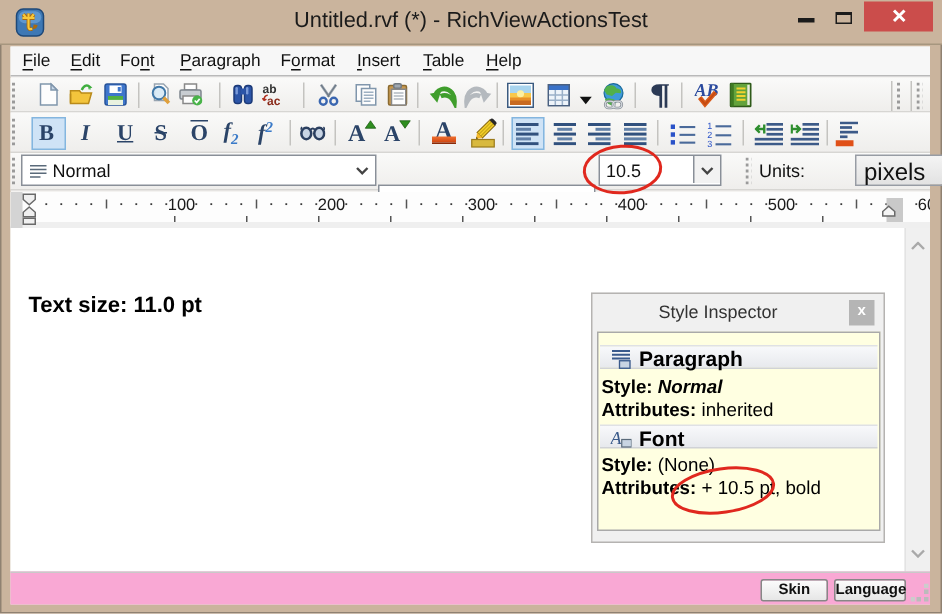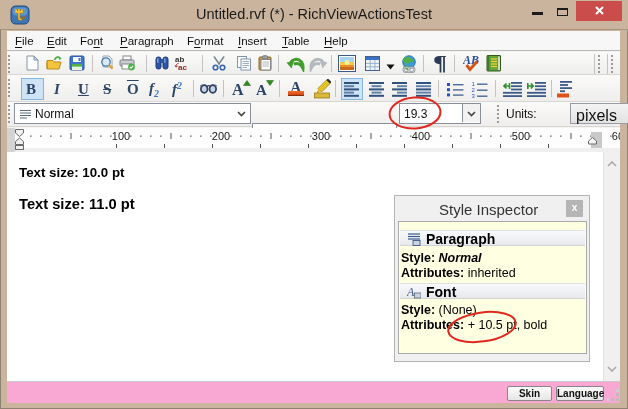--- a/index.html
+++ b/index.html
@@ -39,21 +39,21 @@
 
 #doc { position:absolute; left:0; top:121px; width:613px; height:229px; background:#fff; }
 
 #vsb { position:absolute; left:596px; top:0px; width:17px; height:229px; background:#f0f0f0; border-left:1px solid #e3e3e3; }
 .chev { position:absolute; left:3px; width:10px; height:6px; }
 
 #status { position:absolute; left:0; top:350px; width:613px; height:22px; background:#f9a8d4; border-top:1px solid #c9c9c9; }
 .sbtn { position:absolute; top:4px; height:15px; background:linear-gradient(#fcfcfc,#e6e6e6); border:1px solid #878787; border-radius:2px; font-size:10px; font-weight:bold; color:#111; text-align:center; }
 
 #insp { position:absolute; left:387px; top:164px; width:196px; height:167px; background:#f0f0f0; border:1px solid #b5b3b1; }
-#insp .ititle { position:absolute; left:0; top:0; width:100%; height:29px; font-size:15px; color:#333; }
+#insp .ititle { position:absolute; left:0; top:0; width:100%; height:29px; font-size:12px; color:#333; }
 #insp .iclose { position:absolute; left:171px; top:4px; width:17px; height:17px; background:#b5b5b5; color:#fff; font-size:10px; font-weight:bold; text-align:center; line-height:16px; }
 #insp .content { position:absolute; left:3px; top:25px; width:189px; height:133px; background:#ffffe1; border:1px solid #a9a9a9; font-size:12.5px; color:#000; white-space:nowrap; }
 .ihdr { position:absolute; left:1px; width:185px; height:16px; background:linear-gradient(#f8f9fb,#e7e9ed); border-top:1px solid #dfe1e5; border-bottom:1px solid #d0d2d6; }
 .red { stroke:#e0281e; fill:none; }
 </style>
 </head>
 <body>
 <div id="win">
  <div id="title">
   <div class="txt">Untitled.rvf (*) - RichViewActionsTest</div>
@@ -365,21 +365,21 @@
             <path d="M1 1 L4.5 4.5 L8 1" stroke="#444" stroke-width="1.6" fill="none"></path>
           </svg>
    </div>
    <div class="combo" style="left:245px; width:145px;margin-top:20px;">
      <span style="position:absolute;left:4px;top:3px">Arial</span>
      <svg class="arr" viewBox="0 0 9 6">
             <path d="M1 1 L4.5 4.5 L8 1" stroke="#444" stroke-width="1.6" fill="none"></path>
           </svg>
    </div>
    <div class="combo" style="left:392px; width:82px;">
-     <span style="position:absolute;left:4px;top:3px">19.3</span>
+     <span style="position:absolute;left:4px;top:3px">10.5</span>
      <div style="position:absolute;right:0;top:0;width:18px;height:18px;border-left:1px solid #898f98;background:#f2f2f2;"></div>
      <svg class="arr" viewBox="0 0 9 6">
             <path d="M1 1 L4.5 4.5 L8 1" stroke="#444" stroke-width="1.6" fill="none"></path>
           </svg>
    </div>
    <div class="grip" style="left:490px"></div>
    <span style="position:absolute;left:499px;top:5px;font-size:12px;color:#111">Units:</span>
    <div style="position:absolute;left:532px;top:1px;width:80px;height:21px;background:linear-gradient(#f4f4f4,#e2e2e2);border:1px solid #979ca4;font-size:16px;color:#111;margin-left:31px;">
           <span style="position:absolute;left:5px;top:3px">pixels</span>
         </div>
@@ -460,21 +460,20 @@
    <rect x="603.25" y="7.5" width="1.2" height="1.2" fill="#3a3a3a"></rect>
    <path d="M8.5 1.5 h8 v3.5 l-4 3.5 l-4 -3.5 z" fill="#f0f0f0" stroke="#6a6a6a" stroke-width="1"></path>
    <path d="M12.5 10 l4 3.5 v3 h-8 v-3 z" fill="#f0f0f0" stroke="#6a6a6a" stroke-width="1"></path>
    <rect x="8.5" y="17.5" width="8" height="4" fill="#f0f0f0" stroke="#6a6a6a" stroke-width="1"></rect>
    <rect x="584" y="4" width="11" height="16" fill="#c9c9c9"></rect>
    <path d="M581.5 13 l4 -3.5 l4 3.5 v3 h-8 z" fill="#f5f5f5" stroke="#6a6a6a" stroke-width="1"></path>
    <text x="614" y="12" font-size="11" fill="#1a1a1a" text-anchor="middle" font-family="Liberation Sans">600</text>
    </svg>
   </div>
   <div id="doc">
-   <div style="position:absolute;left:12px;top:13px;font-size:13.3px;font-weight:bold;color:#000;">Text size: 10.0 pt</div>
    <div style="position:absolute;left:12px;top:44px;font-size:14.7px;font-weight:bold;color:#000;">Text size: 11.0 pt</div>
    <div id="vsb">
     <svg class="chev" style="top:9px" viewBox="0 0 10 6">
             <path d="M1 5 L5 1 L9 5" stroke="#a9a9a9" stroke-width="1.6" fill="none"></path>
           </svg>
     <svg class="chev" style="top:214px" viewBox="0 0 10 6">
             <path d="M1 1 L5 5 L9 1" stroke="#a9a9a9" stroke-width="1.6" fill="none"></path>
           </svg>
    </div>
   </div>

